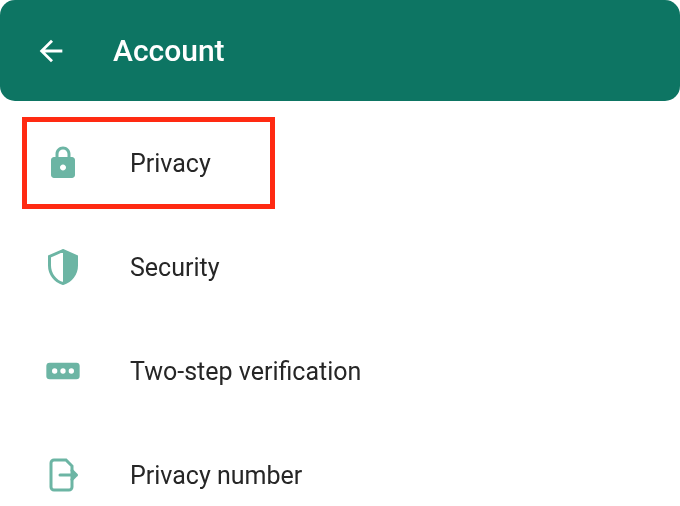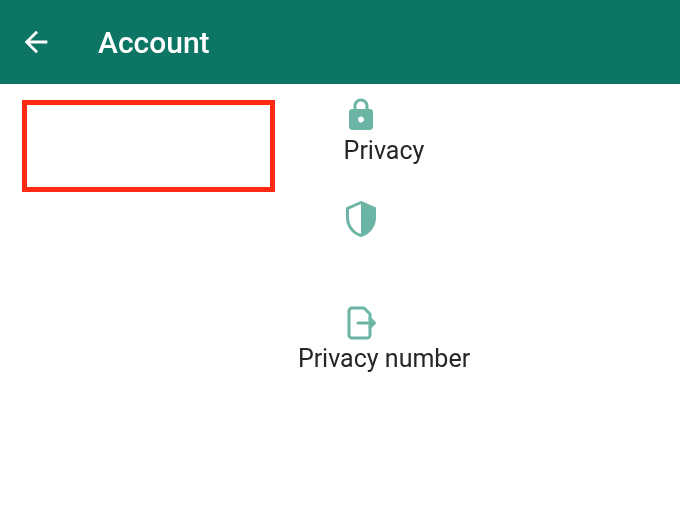--- a/index.html
+++ b/index.html
@@ -9,24 +9,25 @@
     }
     body {
       font-family: -apple-system, BlinkMacSystemFont, 'Segoe UI', Roboto, Helvetica, Arial, sans-serif;
       background: #ffffff;
       width: 680px;
       height: 506px;
       overflow: hidden;
     }
     .header {
       background: #0d7563;
-      height: 84px;
+      height: 101px;
       display: flex;
       align-items: center;
-      padding: 0 16px;
+      padding: 0 31px;
+      border-radius: 15px;
     }
     .back-arrow {
       display: flex;
       align-items: center;
       justify-content: center;
       width: 40px;
       height: 40px;
       cursor: pointer;
     }
     .title {
@@ -38,21 +39,20 @@
     .menu-list {
       padding: 10px 0 0 0;
     }
     .menu-item {
       display: flex;
       align-items: center;
       height: 104px;
       padding: 0 0 0 42px;
       cursor: pointer;
       position: relative;
-      flex-direction: column;
     }
     .menu-item.highlighted {
       position: relative;
     }
     .highlight-box {
       position: absolute;
       border: 5px solid #ff2a12;
       left: 22px;
       top: 6px;
       width: 253px;
@@ -98,22 +98,34 @@
     <div class="menu-label">Privacy</div>
   </div>
 
   <div class="menu-item">
     <div class="icon-wrap">
       <svg width="36" height="36" viewBox="0 0 24 24">
         <path d="M12 1 3 5v6c0 5.55 3.84 10.74 9 12 5.16-1.26 9-6.45 9-12V5l-9-4z" fill="none" stroke="#6cb5a4" stroke-width="2"></path>
         <path d="M12 1 12 23 C17.16 21.74 21 16.55 21 11V5l-9-4z" fill="#6cb5a4"></path>
       </svg>
     </div>
+    <div class="menu-label">Security</div>
   </div>
 
+  <div class="menu-item">
+    <div class="icon-wrap">
+      <svg width="40" height="40" viewBox="0 0 24 24">
+        <rect x="2" y="7" width="20" height="10" rx="2" fill="#6cb5a4"></rect>
+        <circle cx="7" cy="12" r="1.6" fill="#ffffff"></circle>
+        <circle cx="12" cy="12" r="1.6" fill="#ffffff"></circle>
+        <circle cx="17" cy="12" r="1.6" fill="#ffffff"></circle>
+      </svg>
+    </div>
+    <div class="menu-label">Two-step verification</div>
+  </div>
 
   <div class="menu-item">
     <div class="icon-wrap">
       <svg width="36" height="36" viewBox="0 0 24 24">
         <path d="M6 2h8l4 4v14c0 1.1-.9 2-2 2H6c-1.1 0-2-.9-2-2V4c0-1.1.9-2 2-2z" fill="none" stroke="#6cb5a4" stroke-width="2"></path>
         <path d="M10 12h11 M18 9l3 3-3 3" fill="none" stroke="#6cb5a4" stroke-width="2" stroke-linecap="round" stroke-linejoin="round"></path>
       </svg>
     </div>
     <div class="menu-label">Privacy number</div>
   </div>

